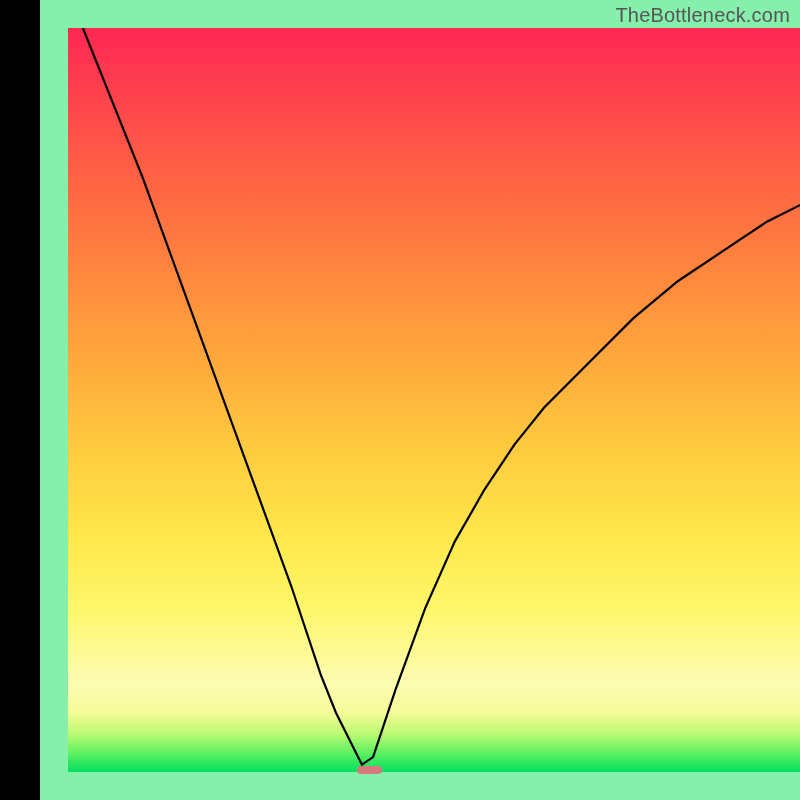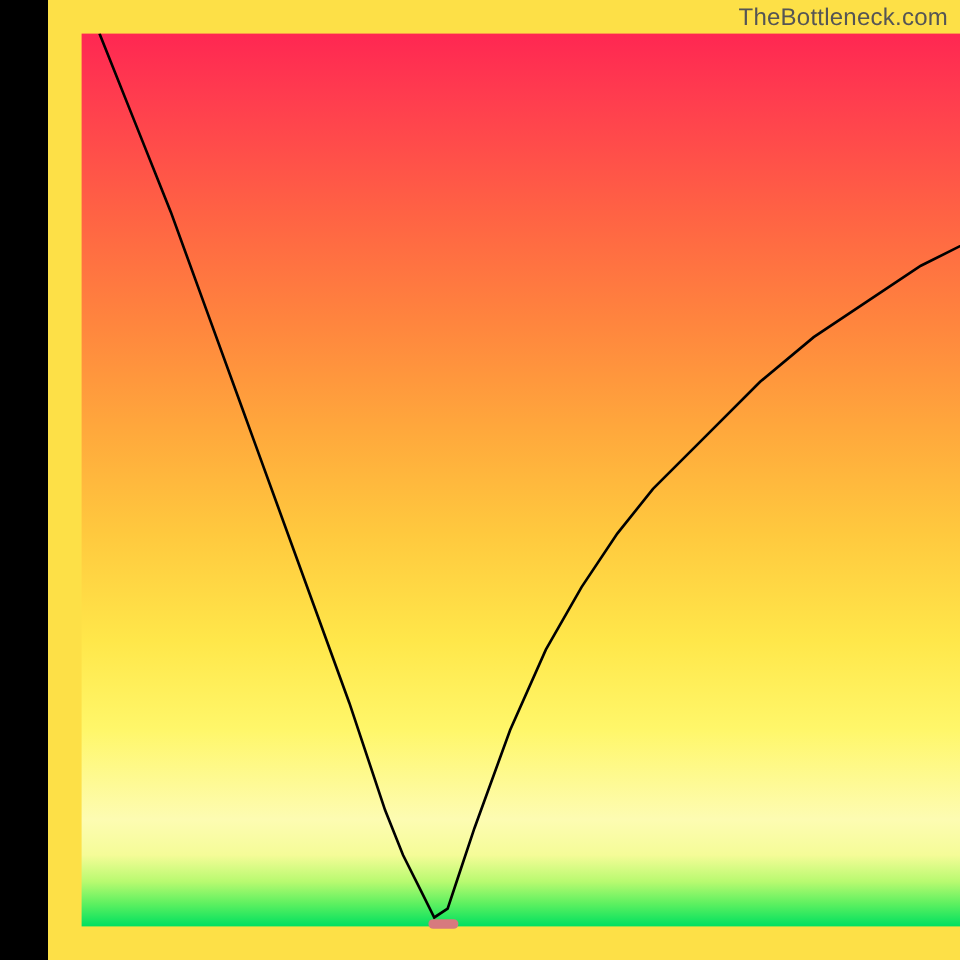--- a/index.html
+++ b/index.html
@@ -6,21 +6,21 @@
   body {
     width: 800px;
     height: 800px;
     background: #000;
     position: relative;
     font-family: Arial, sans-serif;
   }
   .outer {
     position: absolute;
     inset: 0;
-    background: #fde047;
+    background: #86efac;
     margin-left: 40px;
   }
   .plot-area {
     position: absolute;
     left: 28px;
     top: 28px;
     width: 744px;
     height: 744px;
     background: linear-gradient(to top,
       #00e060 0%,

